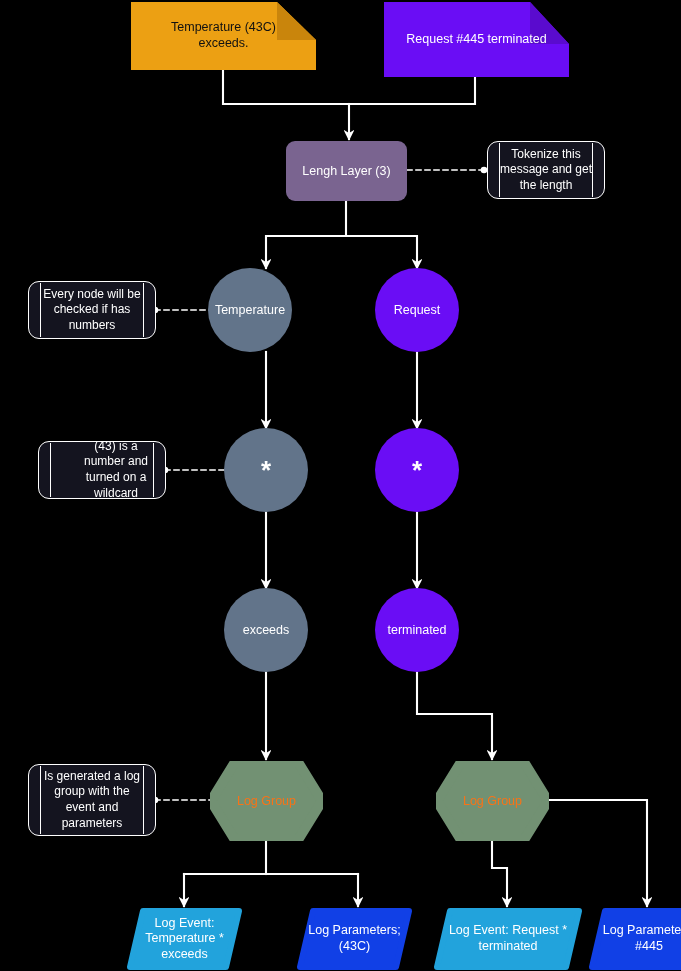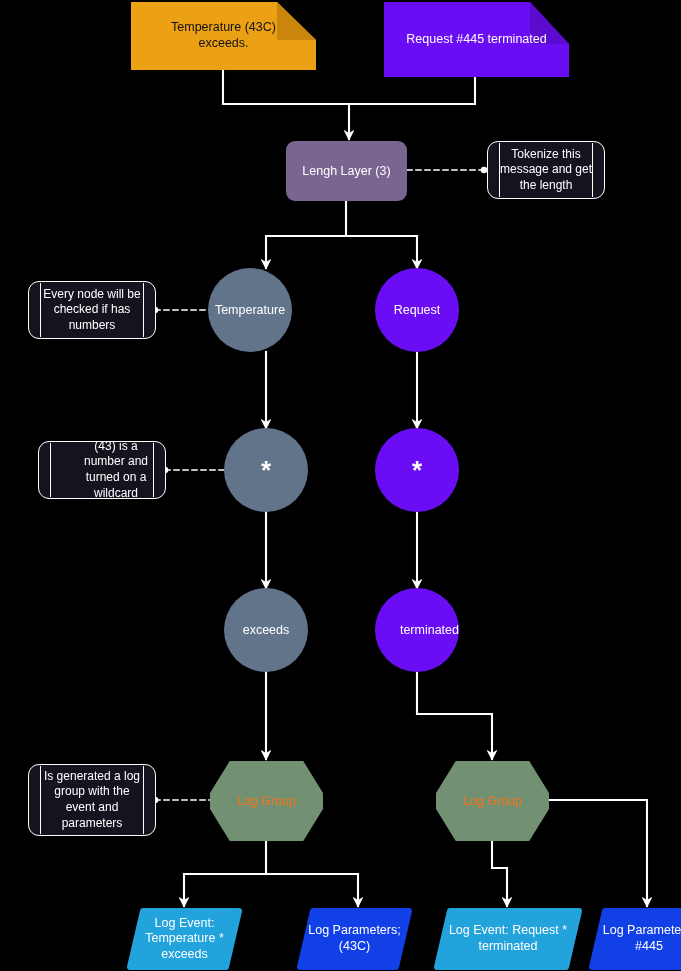--- a/index.html
+++ b/index.html
@@ -124,21 +124,21 @@
   <div class="node circle" style="left:343px;top:268px;width:84px;height:84px;background:#6A0DF5;">
     <span>Request</span>
   </div>
 
   <div class="node circle" style="left:192px;top:588px;width:84px;height:84px;background:#62748A;">
     <span>exceeds</span>
   </div>
   <div class="node circle star" style="left:343px;top:428px;width:84px;height:84px;background:#6A0DF5;">
     <span>*</span>
   </div>
-  <div class="node circle" style="left:343px;top:588px;width:84px;height:84px;background:#6A0DF5;justify-content:flex-end;">
+  <div class="node circle" style="left:343px;top:588px;width:84px;height:84px;background:#6A0DF5;">
     <span>terminated</span>
   </div>
 
   <div class="node hex" style="left:178px;top:761px;width:113px;height:80px;">
     <svg class="hex-bg" viewBox="0 0 113 80" preserveAspectRatio="none">
       <path d="M 25 1 L 88 1 L 112 40 L 88 79 L 25 79 L 1 40 Z" fill="#729173" stroke="#729173" stroke-width="10" stroke-linejoin="round"></path>
     </svg>
     <span class="hex-label">Log Group</span>
   </div>
 

